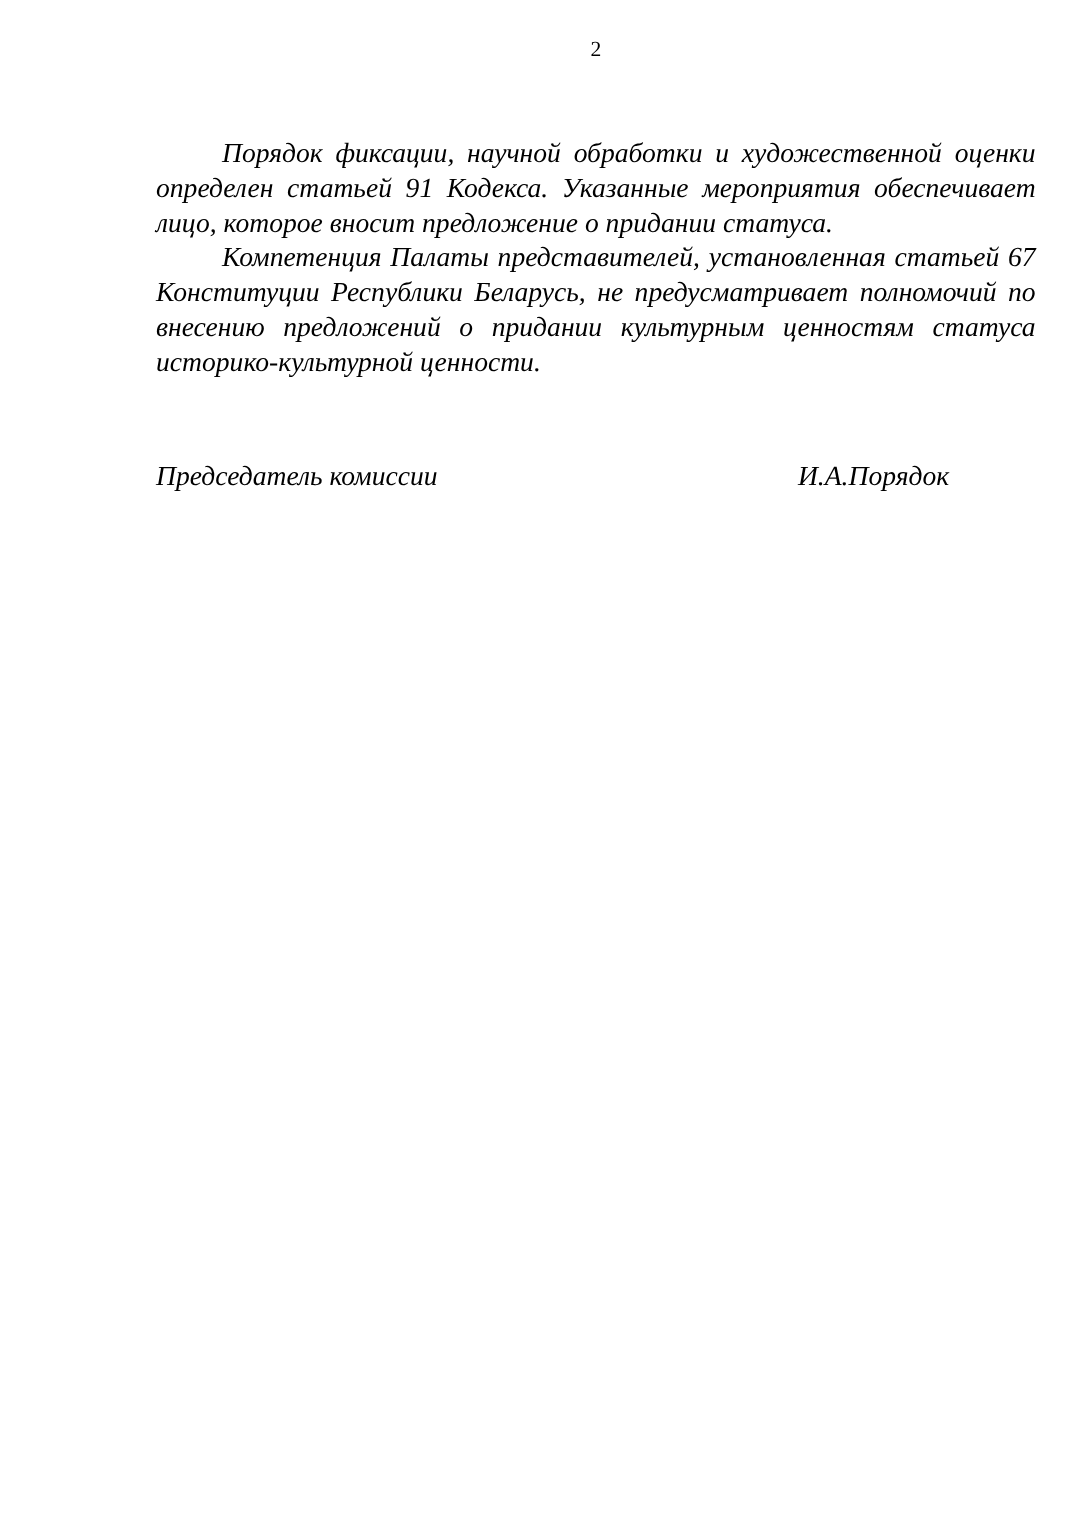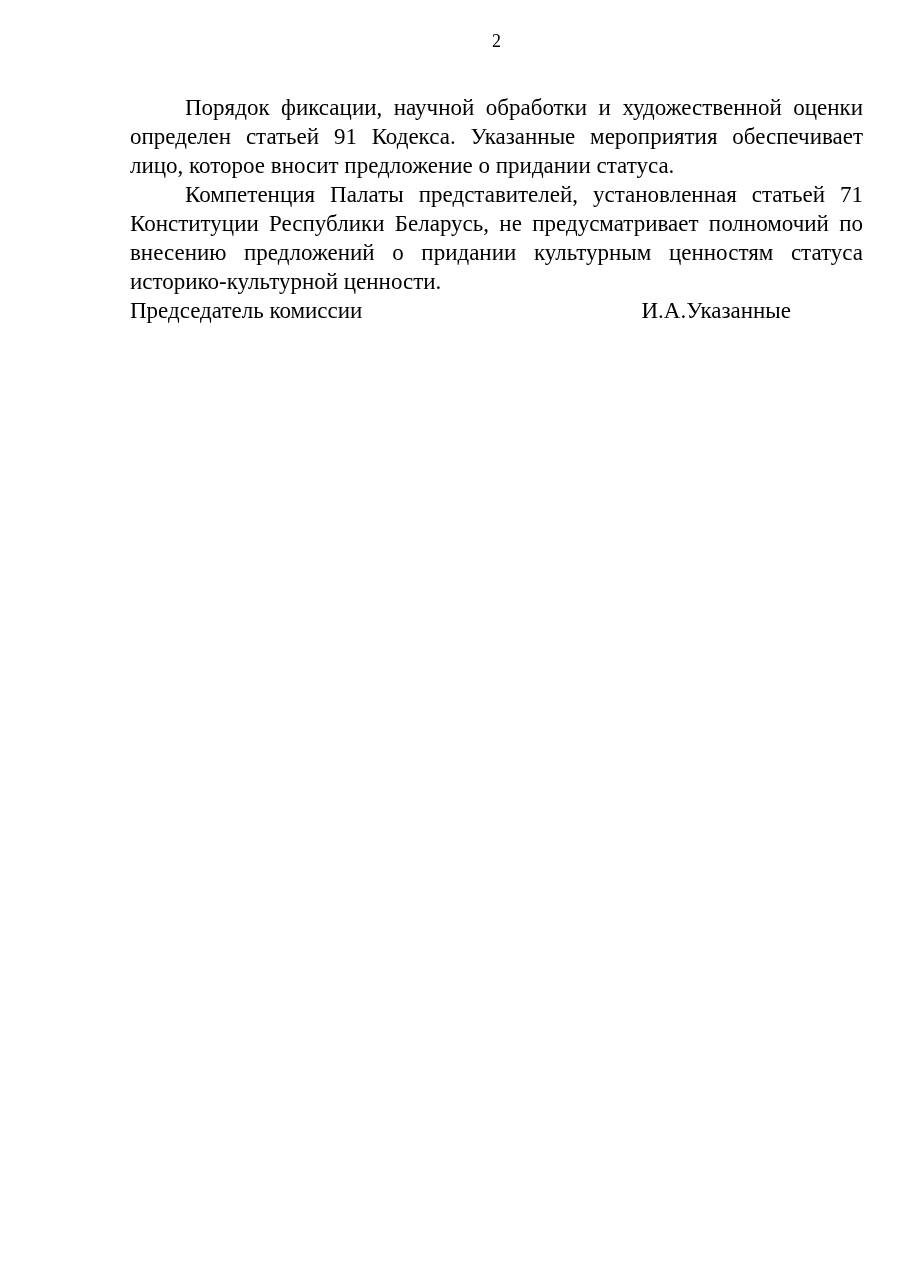--- a/index.html
+++ b/index.html
@@ -20,50 +20,52 @@
     position: absolute;
     top: 30px;
     left: 130px;
     width: 733px;
     text-align: center;
     font-size: 18px;
     line-height: 22px;
   }
   .content {
     position: absolute;
-    top: 93px;
+    top: 113px;
     left: 130px;
     width: 733px;
     font-size: 23px;
     line-height: 29px;
     text-align: justify;
+    font-style: italic;
   }
   .content p {
     margin: 0;
     padding: 0;
     text-indent: 55px;
   }
   .signature-row {
     display: flex;
     justify-content: space-between;
     align-items: baseline;
+    margin-top: 66px;
     text-align: left;
   }
   .signature-name {
     margin-right: 72px;
   }
 </style>
 </head>
 <body>
 
 <div class="page">
   <div class="page-number">2</div>
 
   <div class="content">
     <p>Порядок фиксации, научной обработки и художественной оценки определен статьей 91 Кодекса. Указанные мероприятия обеспечивает лицо, которое вносит предложение о придании статуса.</p>
-    <p>Компетенция Палаты представителей, установленная статьей 71 Конституции Республики Беларусь, не предусматривает полномочий по внесению предложений о придании культурным ценностям статуса историко-культурной ценности.</p>
+    <p>Компетенция Палаты представителей, установленная статьей 67 Конституции Республики Беларусь, не предусматривает полномочий по внесению предложений о придании культурным ценностям статуса историко-культурной ценности.</p>
 
     <div class="signature-row">
       <span class="signature-title">Председатель комиссии</span>
-      <span class="signature-name">И.А.Указанные</span>
+      <span class="signature-name">И.А.Порядок</span>
     </div>
   </div>
 </div>
 
 </body></html>

